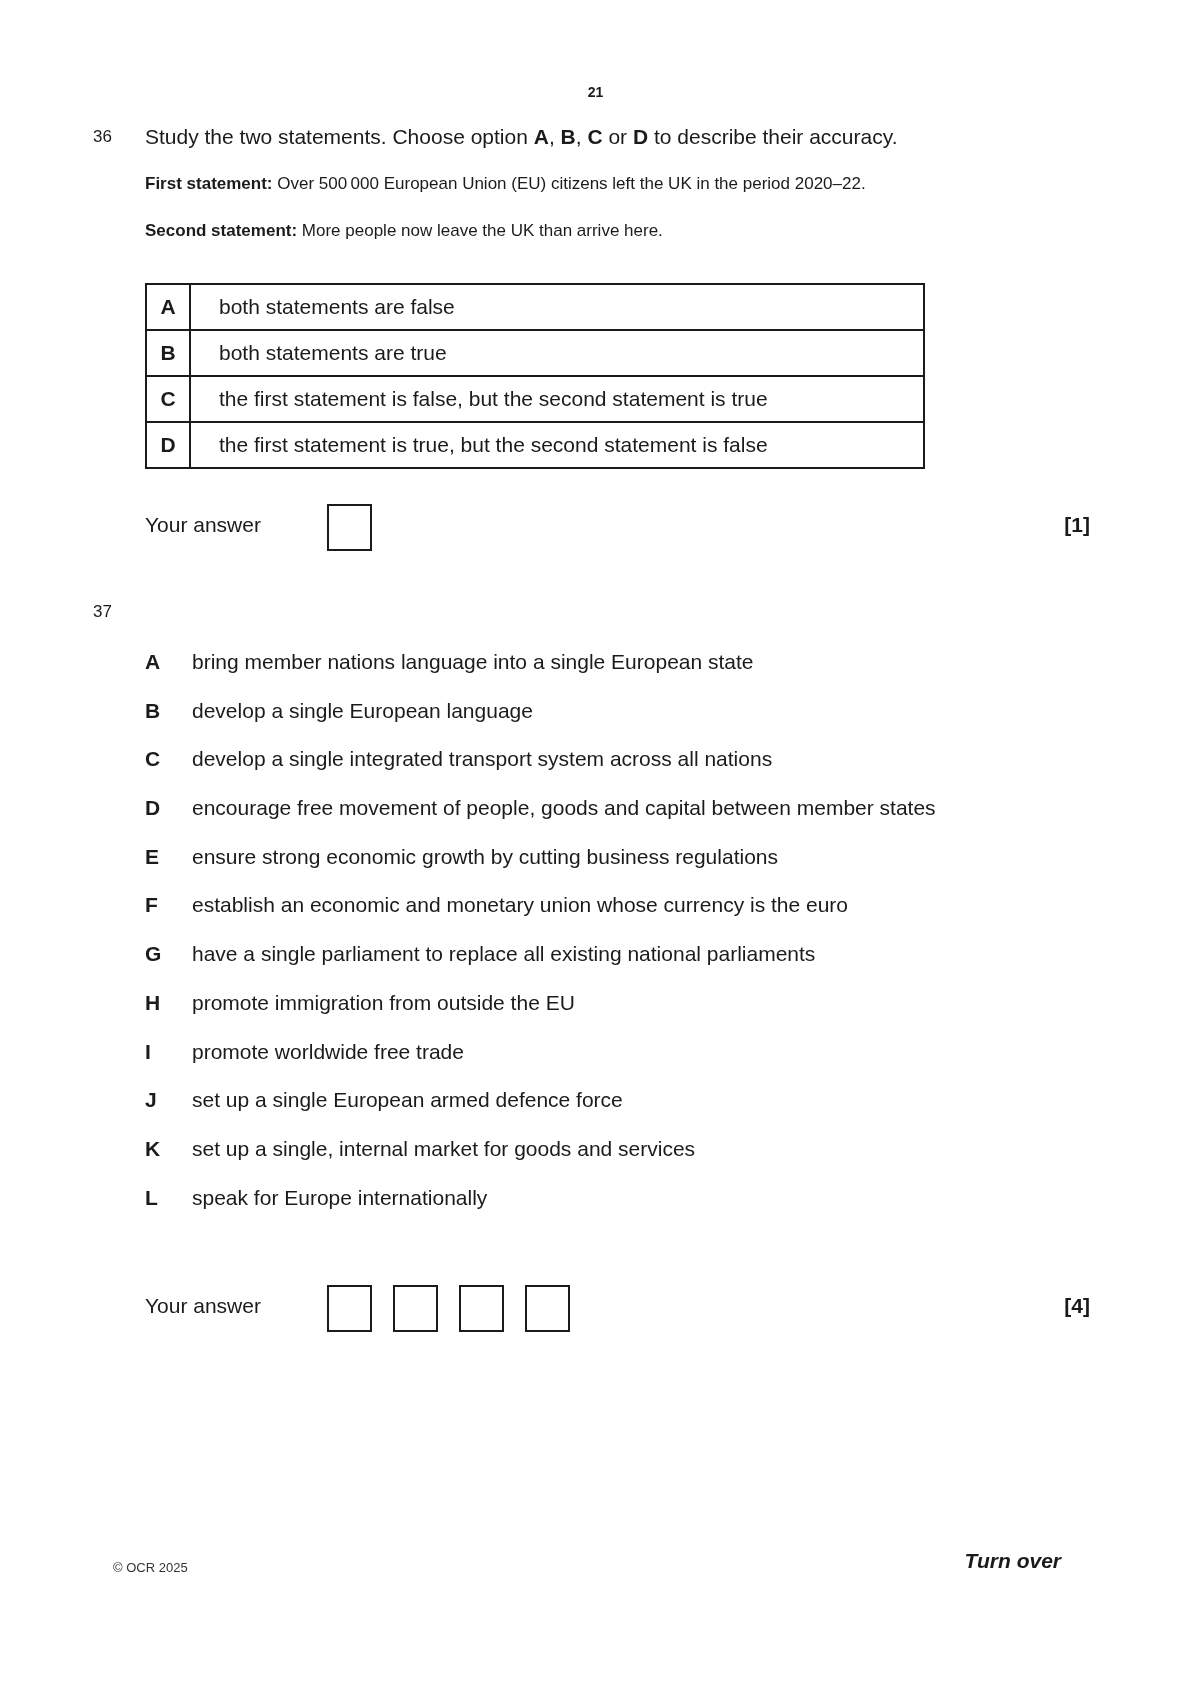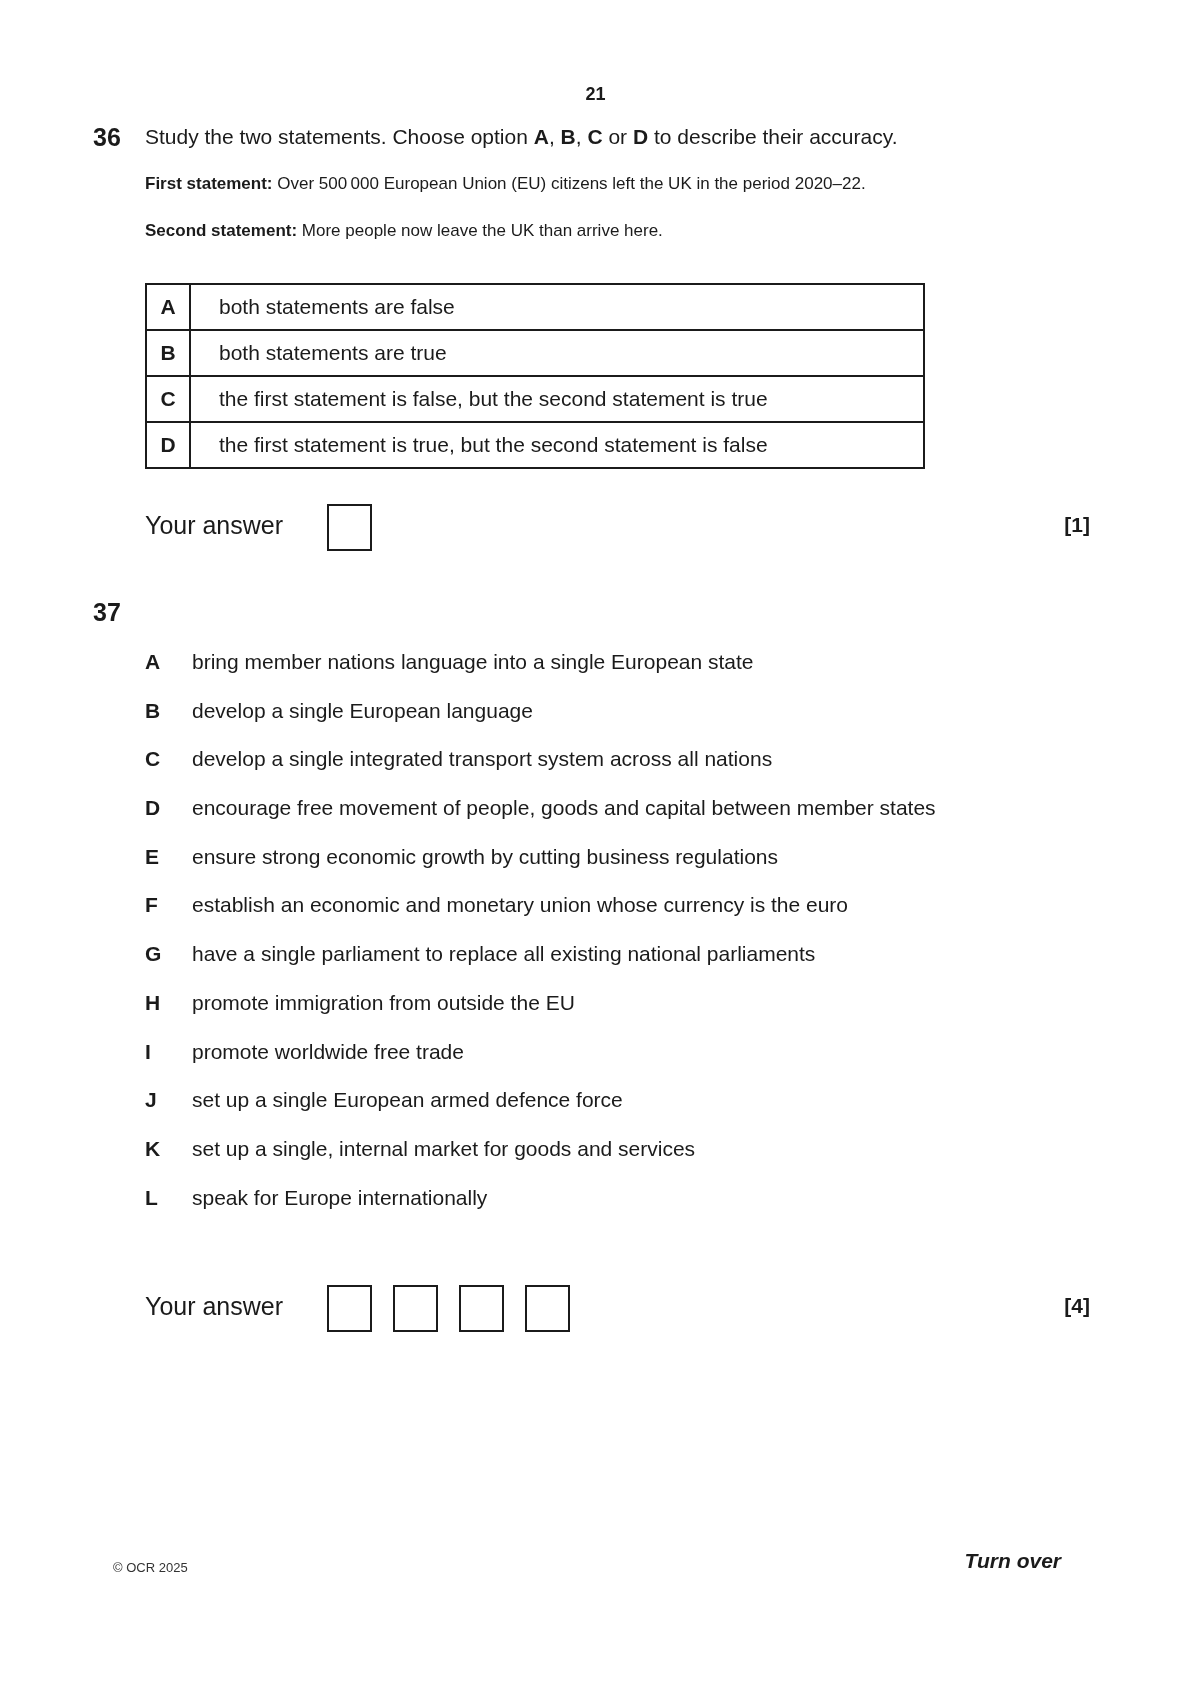--- a/index.html
+++ b/index.html
@@ -9,35 +9,35 @@
     margin:0 auto;
     background:#ffffff;
     color:#1b1b1b;
     font-family:"Liberation Sans", sans-serif;
     overflow:hidden;
   }
   .line { position:absolute; font-size:17px; line-height:22px; white-space:nowrap; }
   .b { font-weight:700; }
   .page-number {
     position:absolute; top:84px; left:0; width:100%;
-    text-align:center; font-size:18px; font-weight:700;
+    text-align:center; font-size:14px; font-weight:700;
   }
-  .q-num { position:absolute; left:93px; font-size:25px; line-height:22px; font-weight:700; }
+  .q-num { position:absolute; left:93px; font-size:17px; line-height:22px; font-weight:400; }
   .q-text { position:absolute; left:145px; font-size:21px; line-height:22px; white-space:nowrap; }
 
   table.mcq {
     position:absolute; left:145px; top:283px;
     width:780px; border-collapse:collapse;
     font-size:21px; color:#1b1b1b;
   }
   table.mcq td { border:2px solid #1b1b1b; height:42px; }
   table.mcq td.letter { width:40px; text-align:center; font-weight:700; }
   table.mcq td.opt-text { padding-left:28px; }
 
-  .ans-label { position:absolute; left:145px; font-size:25px; line-height:22px; }
+  .ans-label { position:absolute; left:145px; font-size:21px; line-height:22px; }
   .ans-box {
     position:absolute; width:41px; height:43px;
     border:2px solid #1b1b1b; background:#fff;
   }
   .marks { position:absolute; right:101px; font-size:21px; line-height:22px; font-weight:700; }
 
   .opt-list { position:absolute; left:145px; top:651px; }
   .opt { display:flex; height:48.7px; font-size:21px; line-height:22px; white-space:nowrap; }
   .opt .opt-letter { width:47px; font-weight:700; flex:0 0 47px; }
 

